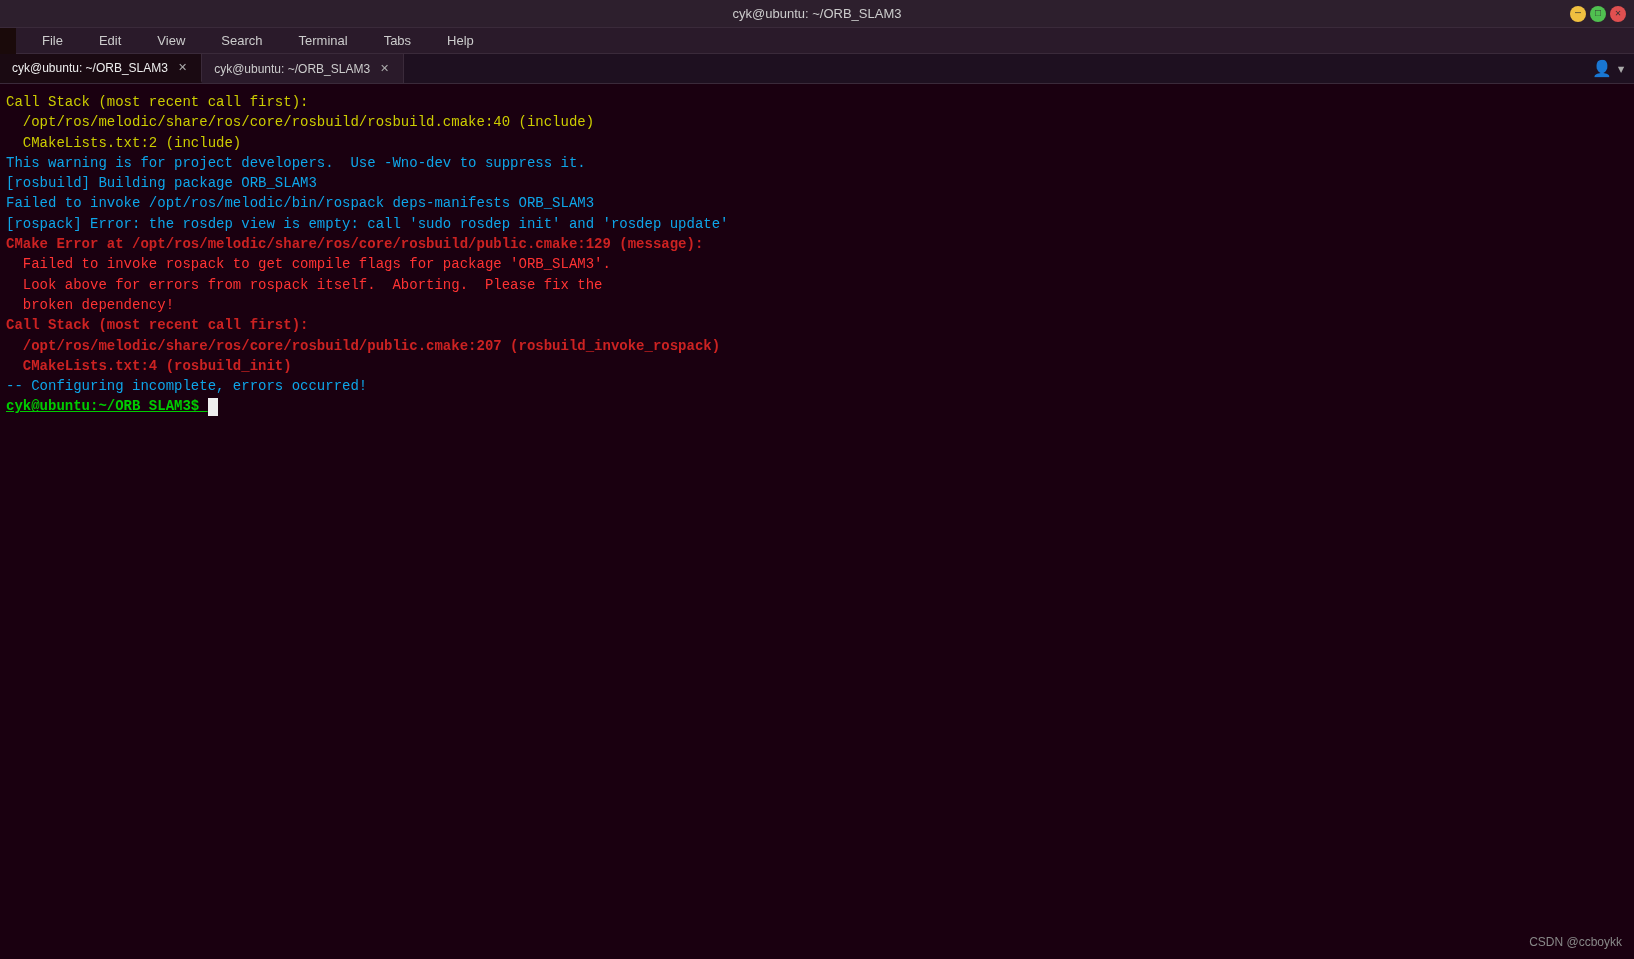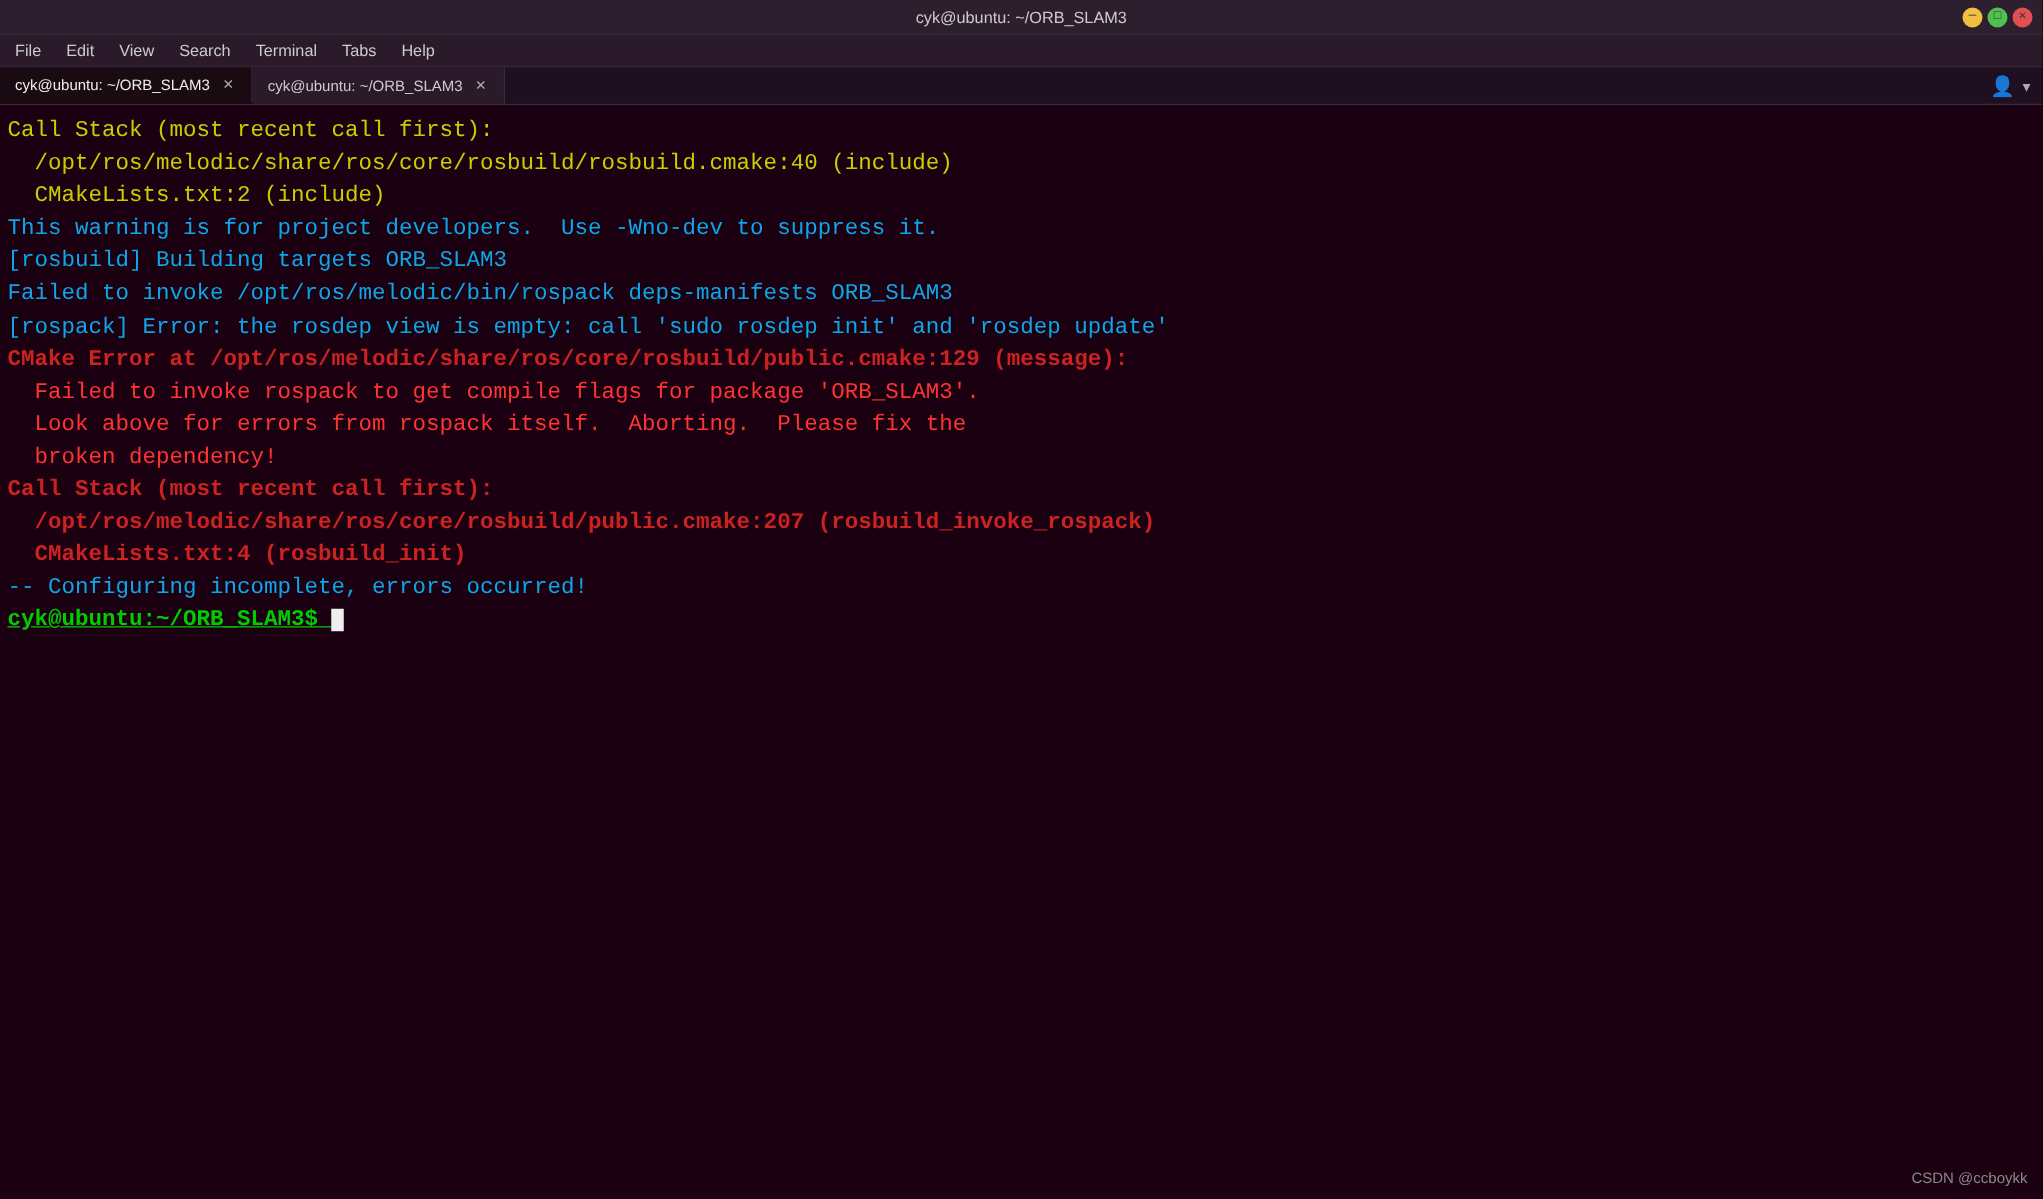--- a/index.html
+++ b/index.html
@@ -47,23 +47,24 @@
     .win-min { background: #f0c040; }
     .win-max { background: #50c050; }
     .win-close { background: #e05050; }
 
     
     .menu-bar {
       background: #2a1a2a;
       height: 26px;
       display: flex;
       align-items: center;
-      padding: 0 4px;
-      gap: 4px;
+      padding: 0 18px;
+      gap: 20px;
       border-bottom: 1px solid #3a2a3a;
+      margin-left: 16px;
     }
     .menu-item {
       color: #ccc;
       font-size: 13px;
       font-family: sans-serif;
       padding: 2px 8px;
       cursor: pointer;
     }
 
     
@@ -106,21 +107,21 @@
       gap: 4px;
       color: #aaa;
     }
 
     
     .terminal {
       background: #1a0010;
       padding: 8px 6px;
       height: calc(959px - 28px - 26px - 30px);
       overflow: hidden;
-      font-size: 18px;
+      font-size: 14px;
       line-height: 1.45;
     }
 
     .line { white-space: pre; display: block; }
     .white { color: #0ea5e9; }
     .yellow { color: #cccc00; }
     .red { color: #cc2222; font-weight: bold; }
     .bright-red { color: #ff3333; }
     .prompt-line { color: #00cc00; }
 
@@ -183,21 +184,21 @@
     <span>▾</span>
   </div>
 </div>
 
 <div class="terminal" id="terminal-content">
 <span class="line yellow">Call Stack (most recent call first):</span>
     <span class="line yellow">  /opt/ros/melodic/share/ros/core/rosbuild/rosbuild.cmake:40 (include)</span>
     <span class="line yellow">  CMakeLists.txt:2 (include)</span>
     <span class="line white">This warning is for project developers.  Use -Wno-dev to suppress it.</span>
     <span class="line blank"></span>
-    <span class="line white">[rosbuild] Building targets ORB_SLAM3</span>
+    <span class="line white">[rosbuild] Building package ORB_SLAM3</span>
     <span class="line white">Failed to invoke /opt/ros/melodic/bin/rospack deps-manifests ORB_SLAM3</span>
     <span class="line white">[rospack] Error: the rosdep view is empty: call 'sudo rosdep init' and 'rosdep update'</span>
     <span class="line blank"></span>
     <span class="line red">CMake Error at /opt/ros/melodic/share/ros/core/rosbuild/public.cmake:129 (message):</span>
     <span class="line blank"></span>
     <span class="line blank"></span>
     <span class="line bright-red">  Failed to invoke rospack to get compile flags for package 'ORB_SLAM3'.</span>
     <span class="line bright-red">  Look above for errors from rospack itself.  Aborting.  Please fix the</span>
     <span class="line bright-red">  broken dependency!</span>
     <span class="line blank"></span>

